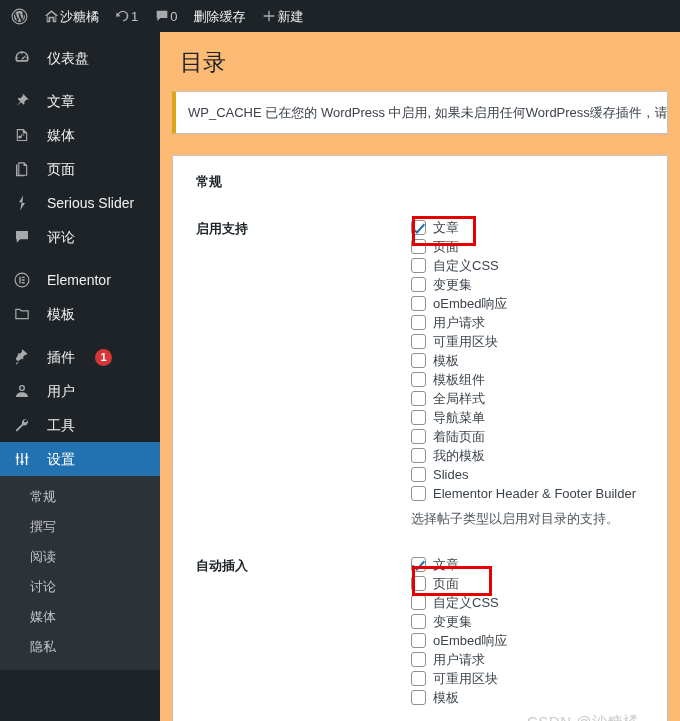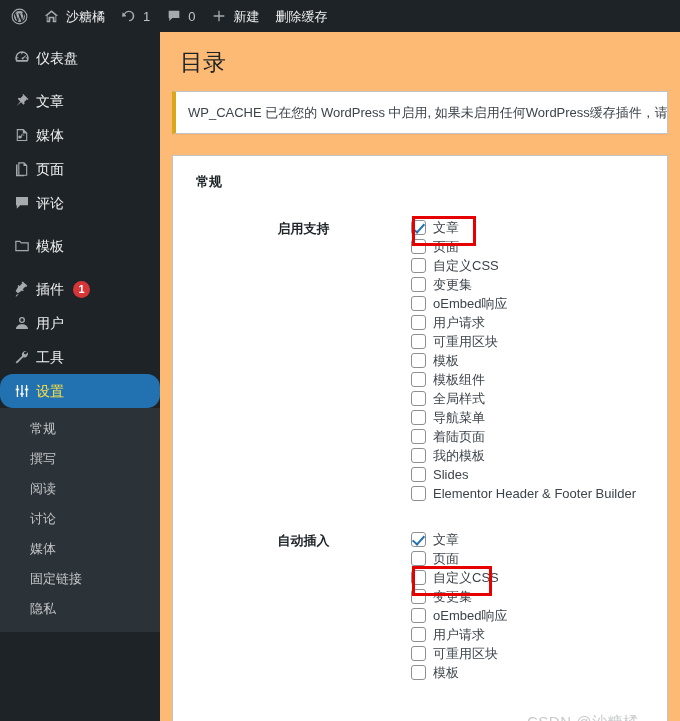--- a/index.html
+++ b/index.html
@@ -12,46 +12,46 @@
   #root { position: relative; width: 680px; height: 721px; overflow: hidden; }
 
   
   .adminbar {
     position: absolute; top: 0; left: 0; width: 680px; height: 32px;
     background: #1d2327; color: #f0f0f1;
     display: flex; align-items: center; font-size: 13px;
     z-index: 40;
   }
   .ab-item {
-    display: flex; align-items: center; gap: 6px;
+    display: flex; align-items: center; 
     height: 32px; padding: 0 8px; color: #f0f0f1; white-space: nowrap;
   }
   .ab-item:first-child { padding-left: 10px; padding-right: 6px; }
   .ab-label { font-size: 13px; line-height: 1; }
   .ab-count { font-size: 13px; color: #c3c4c7; }
   .ico { display: inline-block; line-height: 0; }
   .ico svg { display: block; fill: #a7aaad; }
   .ab-item .ico svg { fill: #a7aaad; }
 
   
   .sidebar {
     position: absolute; top: 32px; left: 0; width: 160px; height: 689px;
     background: #1d2327; color: #f0f0f1; font-size: 14px;
     z-index: 30;
   }
   .menu-gap { height: 9px; }
   .menu-item {
     position: relative;
-    display: flex; align-items: center; gap: 4px;
+    display: flex; align-items: center; gap: 15px;
     height: 34px; padding: 0 0 0 12px;
     color: #f0f0f1; white-space: nowrap;
   }
   .menu-item .ico { width: 20px; display: flex; justify-content: center; }
   .menu-item .ico svg { fill: #a7aaad; }
-  .menu-item.current { background: #2271b1; color: #fde047; border-radius: 13px; }
+  .menu-item.current { background: #2271b1; color: #ffffff; }
   .menu-item.current .ico svg { fill: #fff; }
   .menu-item.current:after {
     content: ""; position: absolute; right: -8px; top: 50%;
     margin-top: -8px; border-width: 8px; border-style: solid;
     border-color: transparent transparent transparent #2271b1;
   }
   .menu-label { font-size: 14px; line-height: 1; }
   .badge {
     display: inline-flex; align-items: center; justify-content: center;
     min-width: 17px; height: 17px; padding: 0 5px; margin-left: 5px;
@@ -83,21 +83,21 @@
   }
   .panel {
     margin: 21px 12px 0 12px; background: #fff; border: 1px solid #c3c4c7;
     box-shadow: 0 1px 1px rgba(0,0,0,.04);
     padding: 0 0 14px 0; min-height: 600px;
   }
   .panel-heading {
     font-size: 13px; font-weight: 700; color: #1d2327;
     padding: 17px 0 0 23px;
   }
-  .field-row { display: flex; padding: 27px 0 0 23px; text-align: center; }
+  .field-row { display: flex; padding: 27px 0 0 23px; }
   .field-label {
     width: 215px; flex: 0 0 215px;
     font-size: 13px; font-weight: 700; color: #1d2327;
     padding-top: 2px;
   }
   .cb-list { position: relative; padding-top: 0; }
   .cb {
     display: flex; align-items: center; gap: 7px;
     height: 19px; font-size: 13px; color: #3c434a; white-space: nowrap;
   }
@@ -153,30 +153,30 @@
     </div>
     <div class="ab-item">
       <span class="ico">
         <svg width="16" height="16" viewBox="0 0 24 24">
             <path d="M4 4h16v11H9.5L5 19.5V15H4V4z"></path>
           </svg>
       </span>
       <span class="ab-count">0</span>
     </div>
     <div class="ab-item">
+      <span class="ab-label">删除缓存</span>
+    </div>
+    <div class="ab-item">
       <span class="ico">
         <svg width="16" height="16" viewBox="0 0 24 24">
             <path d="M11 4h2v7h7v2h-7v7h-2v-7H4v-2h7V4z"></path>
           </svg>
       </span>
       <span class="ab-label">新建</span>
     </div>
-    <div class="ab-item">
-      <span class="ab-label">删除缓存</span>
-    </div>
   </div>
 
   <div class="sidebar">
     <div id="menu-slot">
         <div class="menu-gap"></div>
         <div class="menu-item">
           <span class="ico">
             <svg width="18" height="18" viewBox="0 0 24 24">
               <path d="M12 3a9 9 0 00-9 9 9 9 0 001.6 5.1h14.8A9 9 0 0021 12a9 9 0 00-9-9zm0 2a7 7 0 016.9 6h-2v1.4h1.9a7 7 0 01-.6 2.2H5.8a7 7 0 01-.6-2.2h1.9V11h-2A7 7 0 0111 5.1V7h1.4V5.1c-.1 0-.3-.1-.4-.1zm4.7 3.2l-3.5 3.1a1.4 1.4 0 101 1.4l3-3.4-.5-1.1z"></path>
             </svg>
@@ -204,26 +204,42 @@
           <span class="ico">
             <svg width="18" height="18" viewBox="0 0 24 24">
               <path d="M7 3h8l4 4v14H7V3zm1.5 1.5v15h9V8h-3.5V4.5H8.5zM4 6h2v14h9v1.5H4V6z"></path>
             </svg>
           </span>
           <span class="menu-label">页面</span>
         </div>
         <div class="menu-item">
           <span class="ico">
             <svg width="18" height="18" viewBox="0 0 24 24">
+              <path d="M13.5 2l-5.5 9h3.5l-2 11 6.5-10h-3.5l1-10z"></path>
+            </svg>
+          </span>
+          <span class="menu-label">Serious Slider</span>
+        </div>
+        <div class="menu-item">
+          <span class="ico">
+            <svg width="18" height="18" viewBox="0 0 24 24">
               <path d="M4 4h16v11H9.5L5 19.5V15H4V4z"></path>
             </svg>
           </span>
           <span class="menu-label">评论</span>
         </div>
         <div class="menu-gap"></div>
+        <div class="menu-item">
+          <span class="ico">
+            <svg width="18" height="18" viewBox="0 0 24 24">
+              <path d="M12 2a10 10 0 100 20 10 10 0 000-20zm0 1.6a8.4 8.4 0 110 16.8 8.4 8.4 0 010-16.8zM8.5 7.5h1.8v9H8.5v-9zm3.2 0h3.8v1.9h-3.8V7.5zm0 3.6h3.8V13h-3.8v-1.9zm0 3.5h3.8v1.9h-3.8v-1.9z"></path>
+            </svg>
+          </span>
+          <span class="menu-label">Elementor</span>
+        </div>
         <div class="menu-item">
           <span class="ico">
             <svg width="18" height="18" viewBox="0 0 24 24">
               <path d="M3 5h6.5l1.6 2H21v12H3V5zm1.6 1.6v10.8h14.8V8.6h-8.9l-1.6-2H4.6z"></path>
             </svg>
           </span>
           <span class="menu-label">模板</span>
         </div>
         <div class="menu-gap"></div>
         <div class="menu-item">
@@ -258,21 +274,20 @@
             </svg>
           </span>
           <span class="menu-label">设置</span>
         </div>
         <div class="submenu">
           <span class="submenu-item">常规</span>
           <span class="submenu-item">撰写</span>
           <span class="submenu-item">阅读</span>
           <span class="submenu-item">讨论</span>
           <span class="submenu-item">媒体</span>
-          <span class="submenu-item">固定链接</span>
           <span class="submenu-item">隐私</span>
         </div>
       </div>
   </div>
 
   <div class="content">
     <div class="page-title">目录</div>
     <div class="notice">WP_CACHE 已在您的 WordPress 中启用, 如果未启用任何WordPress缓存插件，请在W</div>
 
     <div class="panel">
@@ -334,20 +349,21 @@
                 <span>我的模板</span>
               </label>
               <label class="cb">
                 <span class="box"></span>
                 <span>Slides</span>
               </label>
               <label class="cb">
                 <span class="box"></span>
                 <span>Elementor Header &amp; Footer Builder</span>
               </label>
+              <div class="cb-desc">选择帖子类型以启用对目录的支持。</div>
             </div>
           </div>
           <div class="field-row">
             <div class="field-label">自动插入</div>
             <div class="cb-list">
               <label class="cb">
                 <span class="box checked"></span>
                 <span>文章</span>
               </label>
               <label class="cb">

